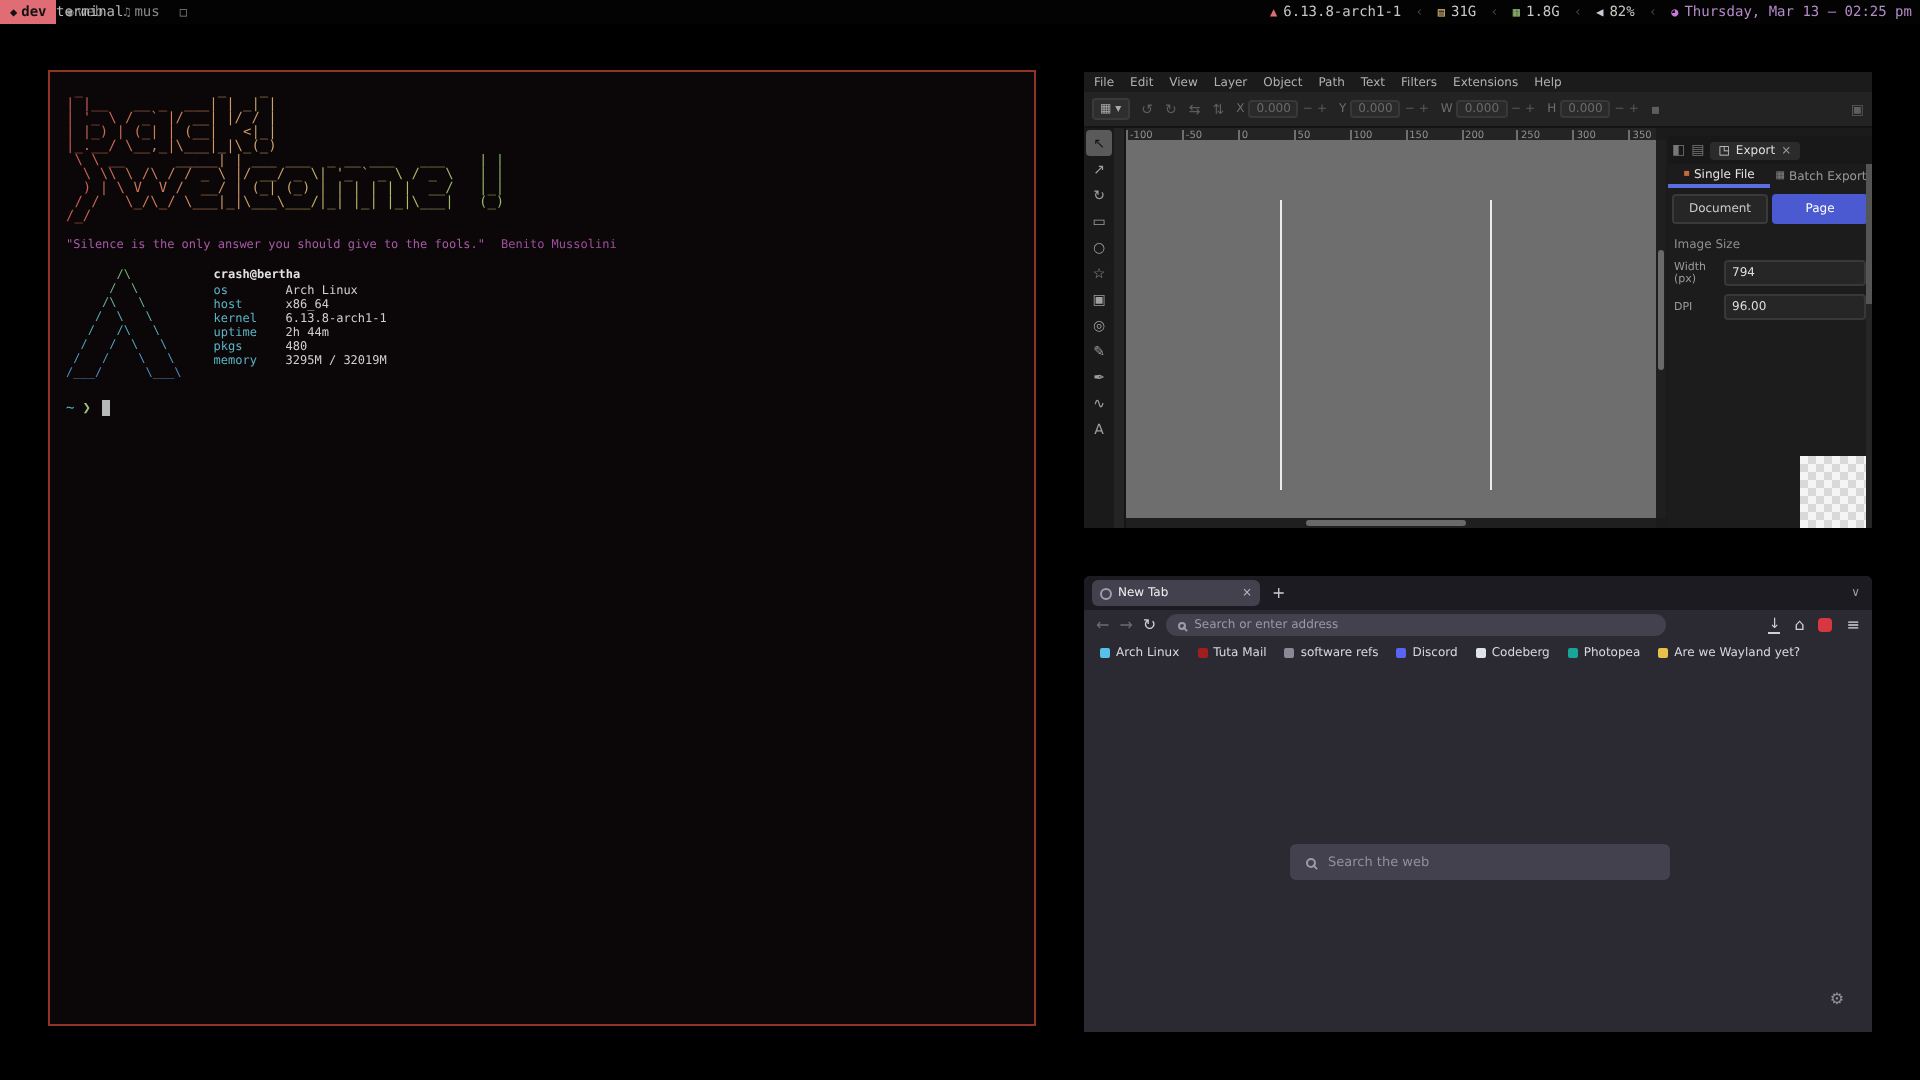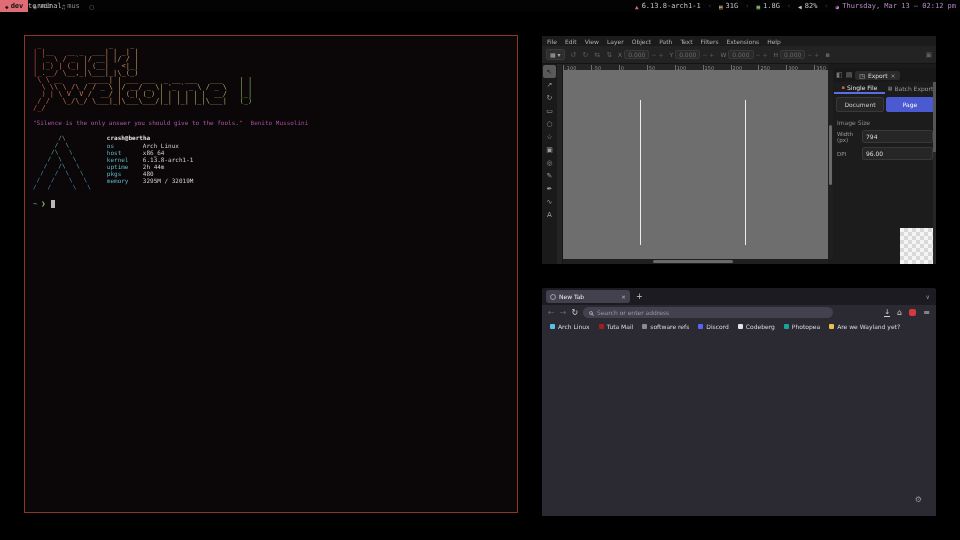--- a/index.html
+++ b/index.html
@@ -182,21 +182,21 @@
         <span class="mod-text">1.8G</span>
       </span>
 
       <span class="module">
         <span class="mod-icon" style="color: rgb(200, 204, 212);">◀</span>
         <span class="mod-text">82%</span>
       </span>
 
       <span class="module">
         <span class="mod-icon" style="color: rgb(198, 120, 221);">◕</span>
-        <span class="mod-text">Thursday, Mar 13 — 02:12 pm</span>
+        <span class="mod-text">Thursday, Mar 13 — 02:25 pm</span>
       </span>
     </div>
 </div>
 
 <div class="terminal">
   <pre class="art"> _                _    _ 
 | |__   __ _  ___| | _| |
 | '_ \ / _` |/ __| |/ / |
 | |_) | (_| | (__|   &lt;|_|
 |_.__/ \__,_|\___|_|\_(_)</pre>
@@ -481,15 +481,19 @@
         <span class="bm-ico" style="background: rgb(24, 164, 151);"></span>
         <span>Photopea</span>
       </span>
 
       <span class="bm">
         <span class="bm-ico" style="background: rgb(232, 193, 74);"></span>
         <span>Are we Wayland yet?</span>
       </span>
     </div>
   <div class="content">
+    <div class="searchbox">
+      <span class="mag"></span>
+      <span>Search the web</span>
+    </div>
     <div class="gear">⚙</div>
   </div>
 </div>
 
 </body></html>

